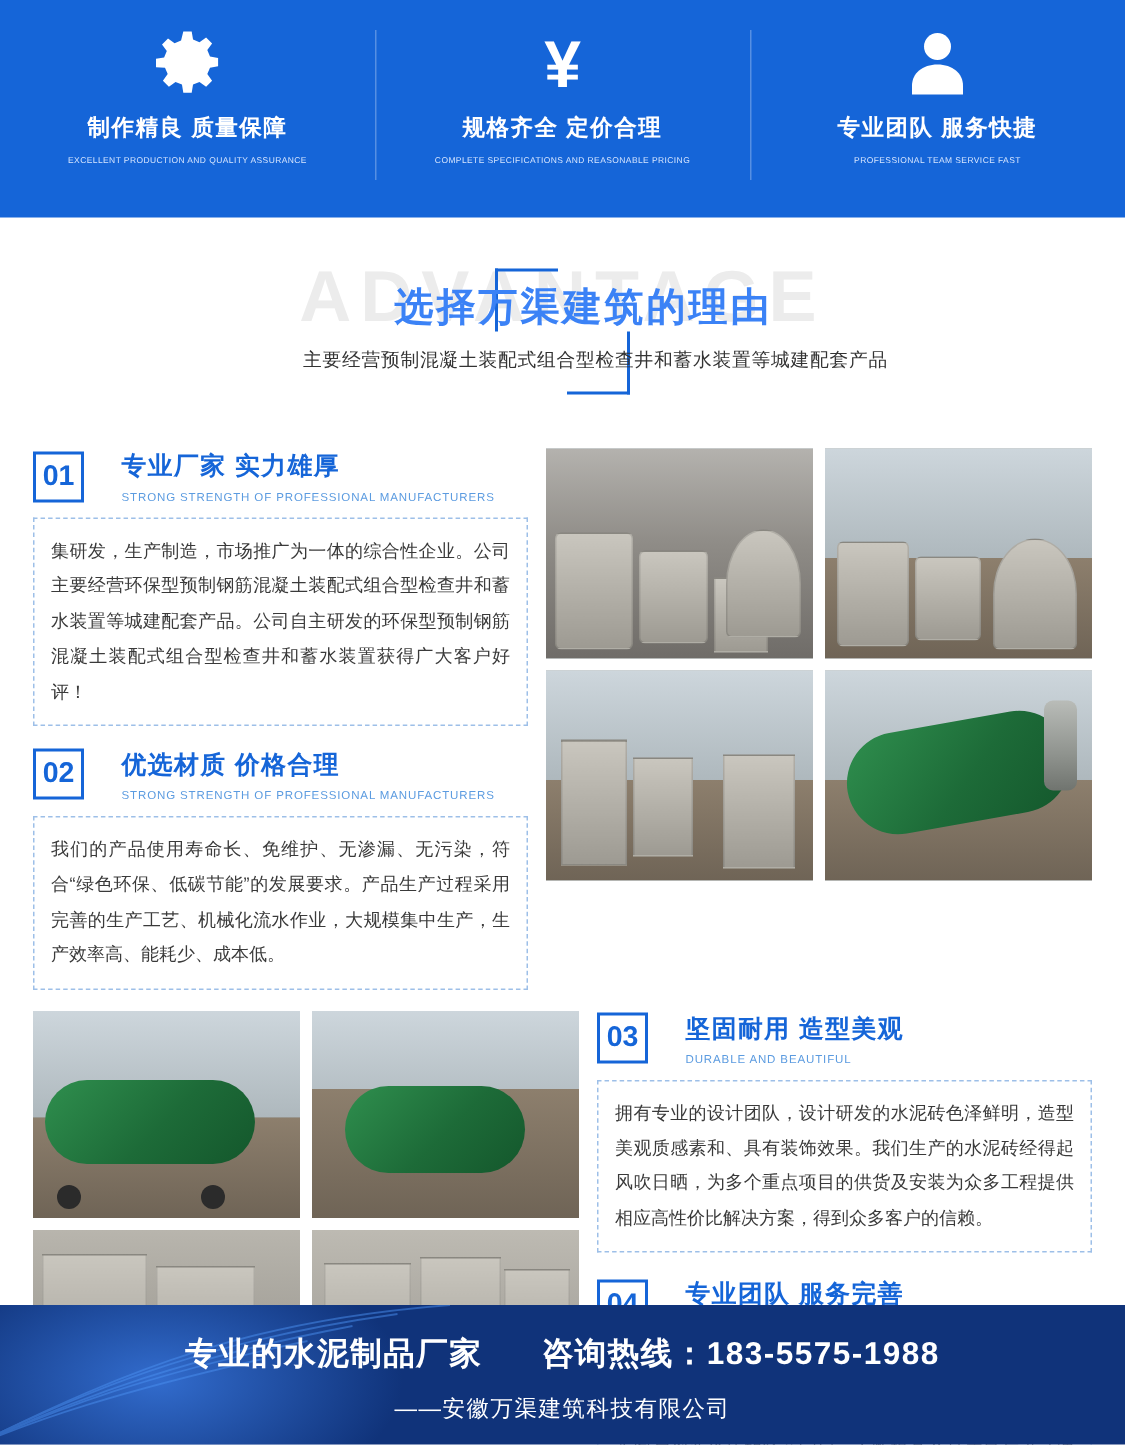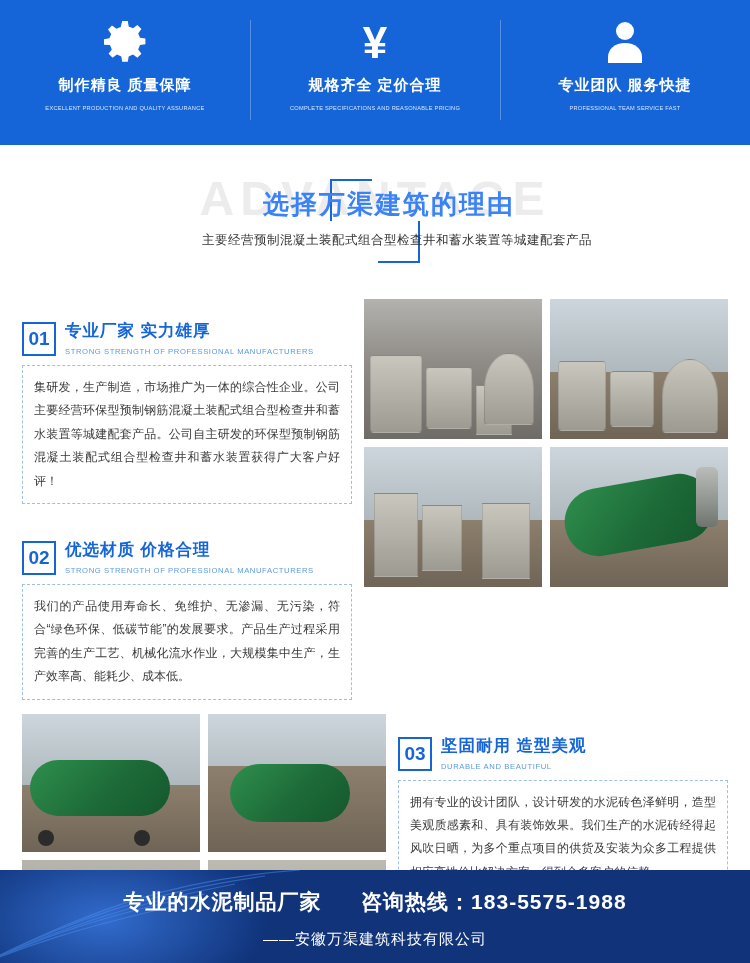--- a/index.html
+++ b/index.html
@@ -102,37 +102,37 @@
   
   .content { padding: 8px 22px 0 22px; }
 
   .row { display: flex; gap: 12px; margin-bottom: 14px; }
 
   .text-col { width: 330px; flex: none; }
   .img-col { flex: 1; display: flex; flex-direction: column; gap: 8px; }
 
   .item-head {
     display: flex;
-    align-items: flex-end;
-    gap: 9px;
+    align-items: center;
+    gap: 25px;
     margin-bottom: 9px;
   }
   .num-box {
     width: 34px; height: 34px;
     border: 2px solid #1565d8;
     color: #1565d8;
     font-size: 19px;
     font-weight: bold;
     display: flex;
     align-items: center;
     justify-content: center;
     flex: none;
     font-family: "Liberation Sans", sans-serif;
   }
-  .head-texts { padding-top: 1px; margin-top: 20px; }
+  .head-texts { padding-top: 1px; }
   .item-title {
     font-size: 16.5px;
     font-weight: bold;
     color: #1565d8;
     letter-spacing: 1px;
   }
   .item-en {
     font-size: 8px;
     color: #5b9be0;
     letter-spacing: 0.6px;

